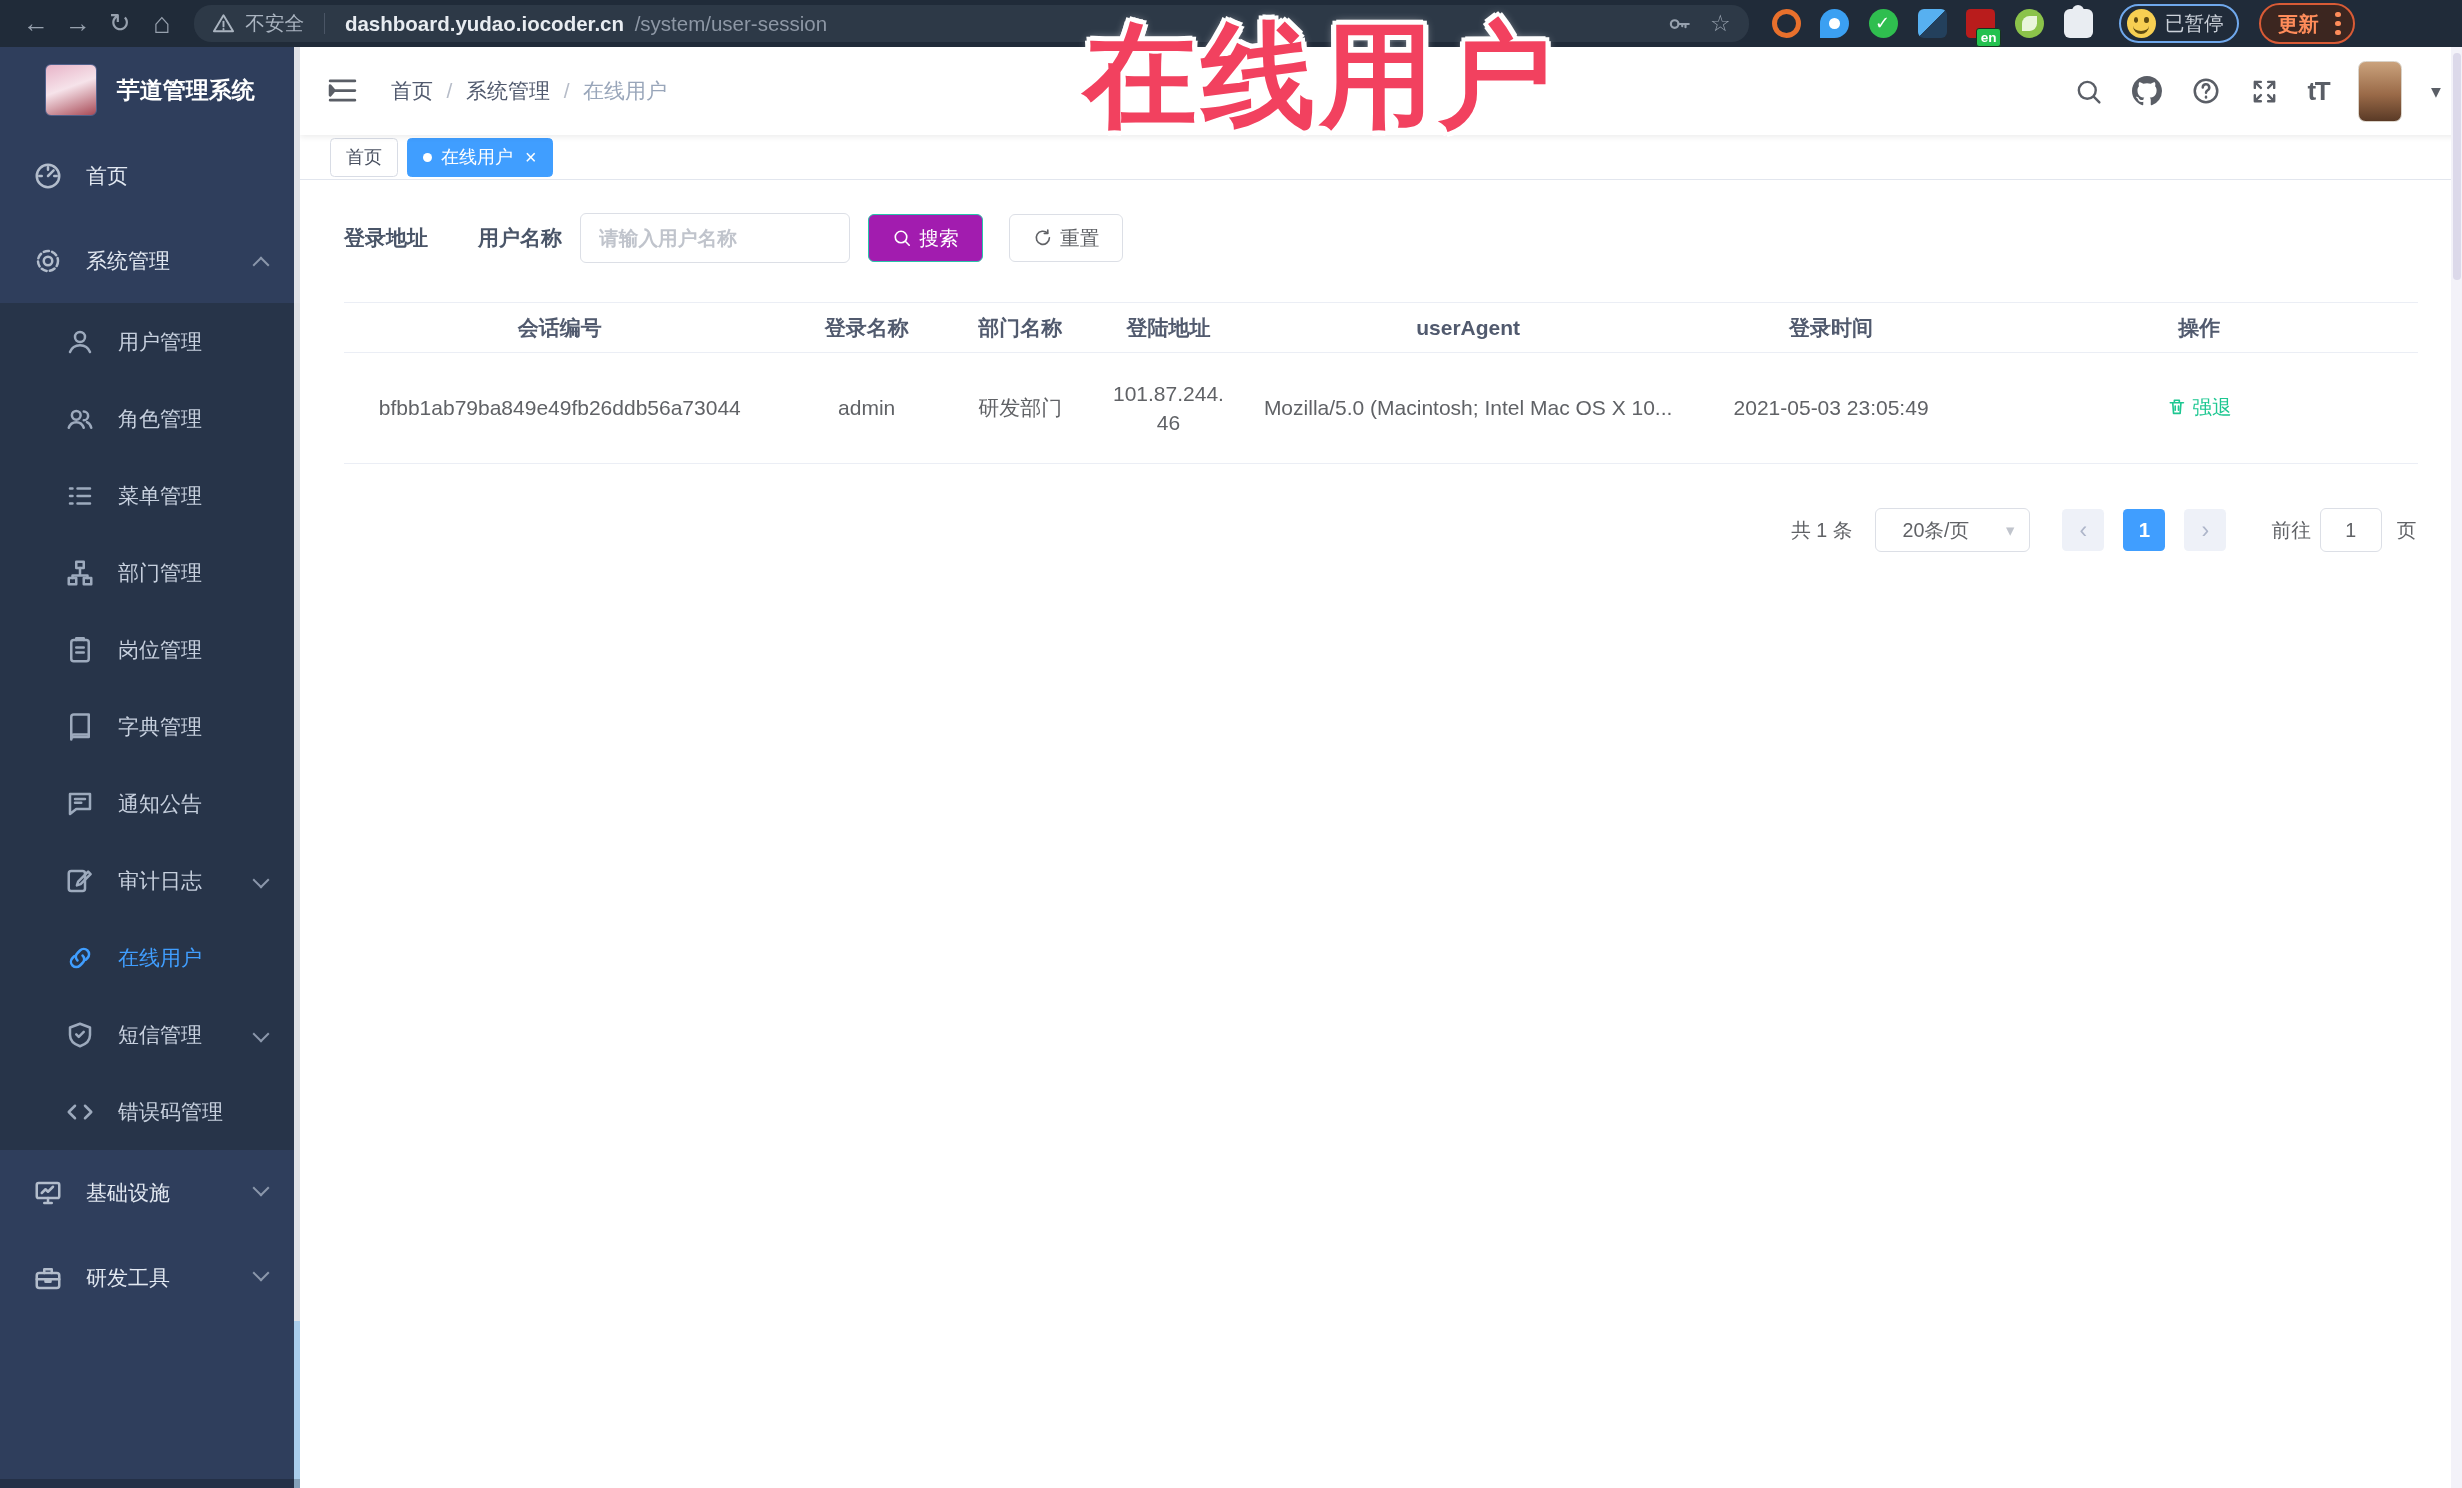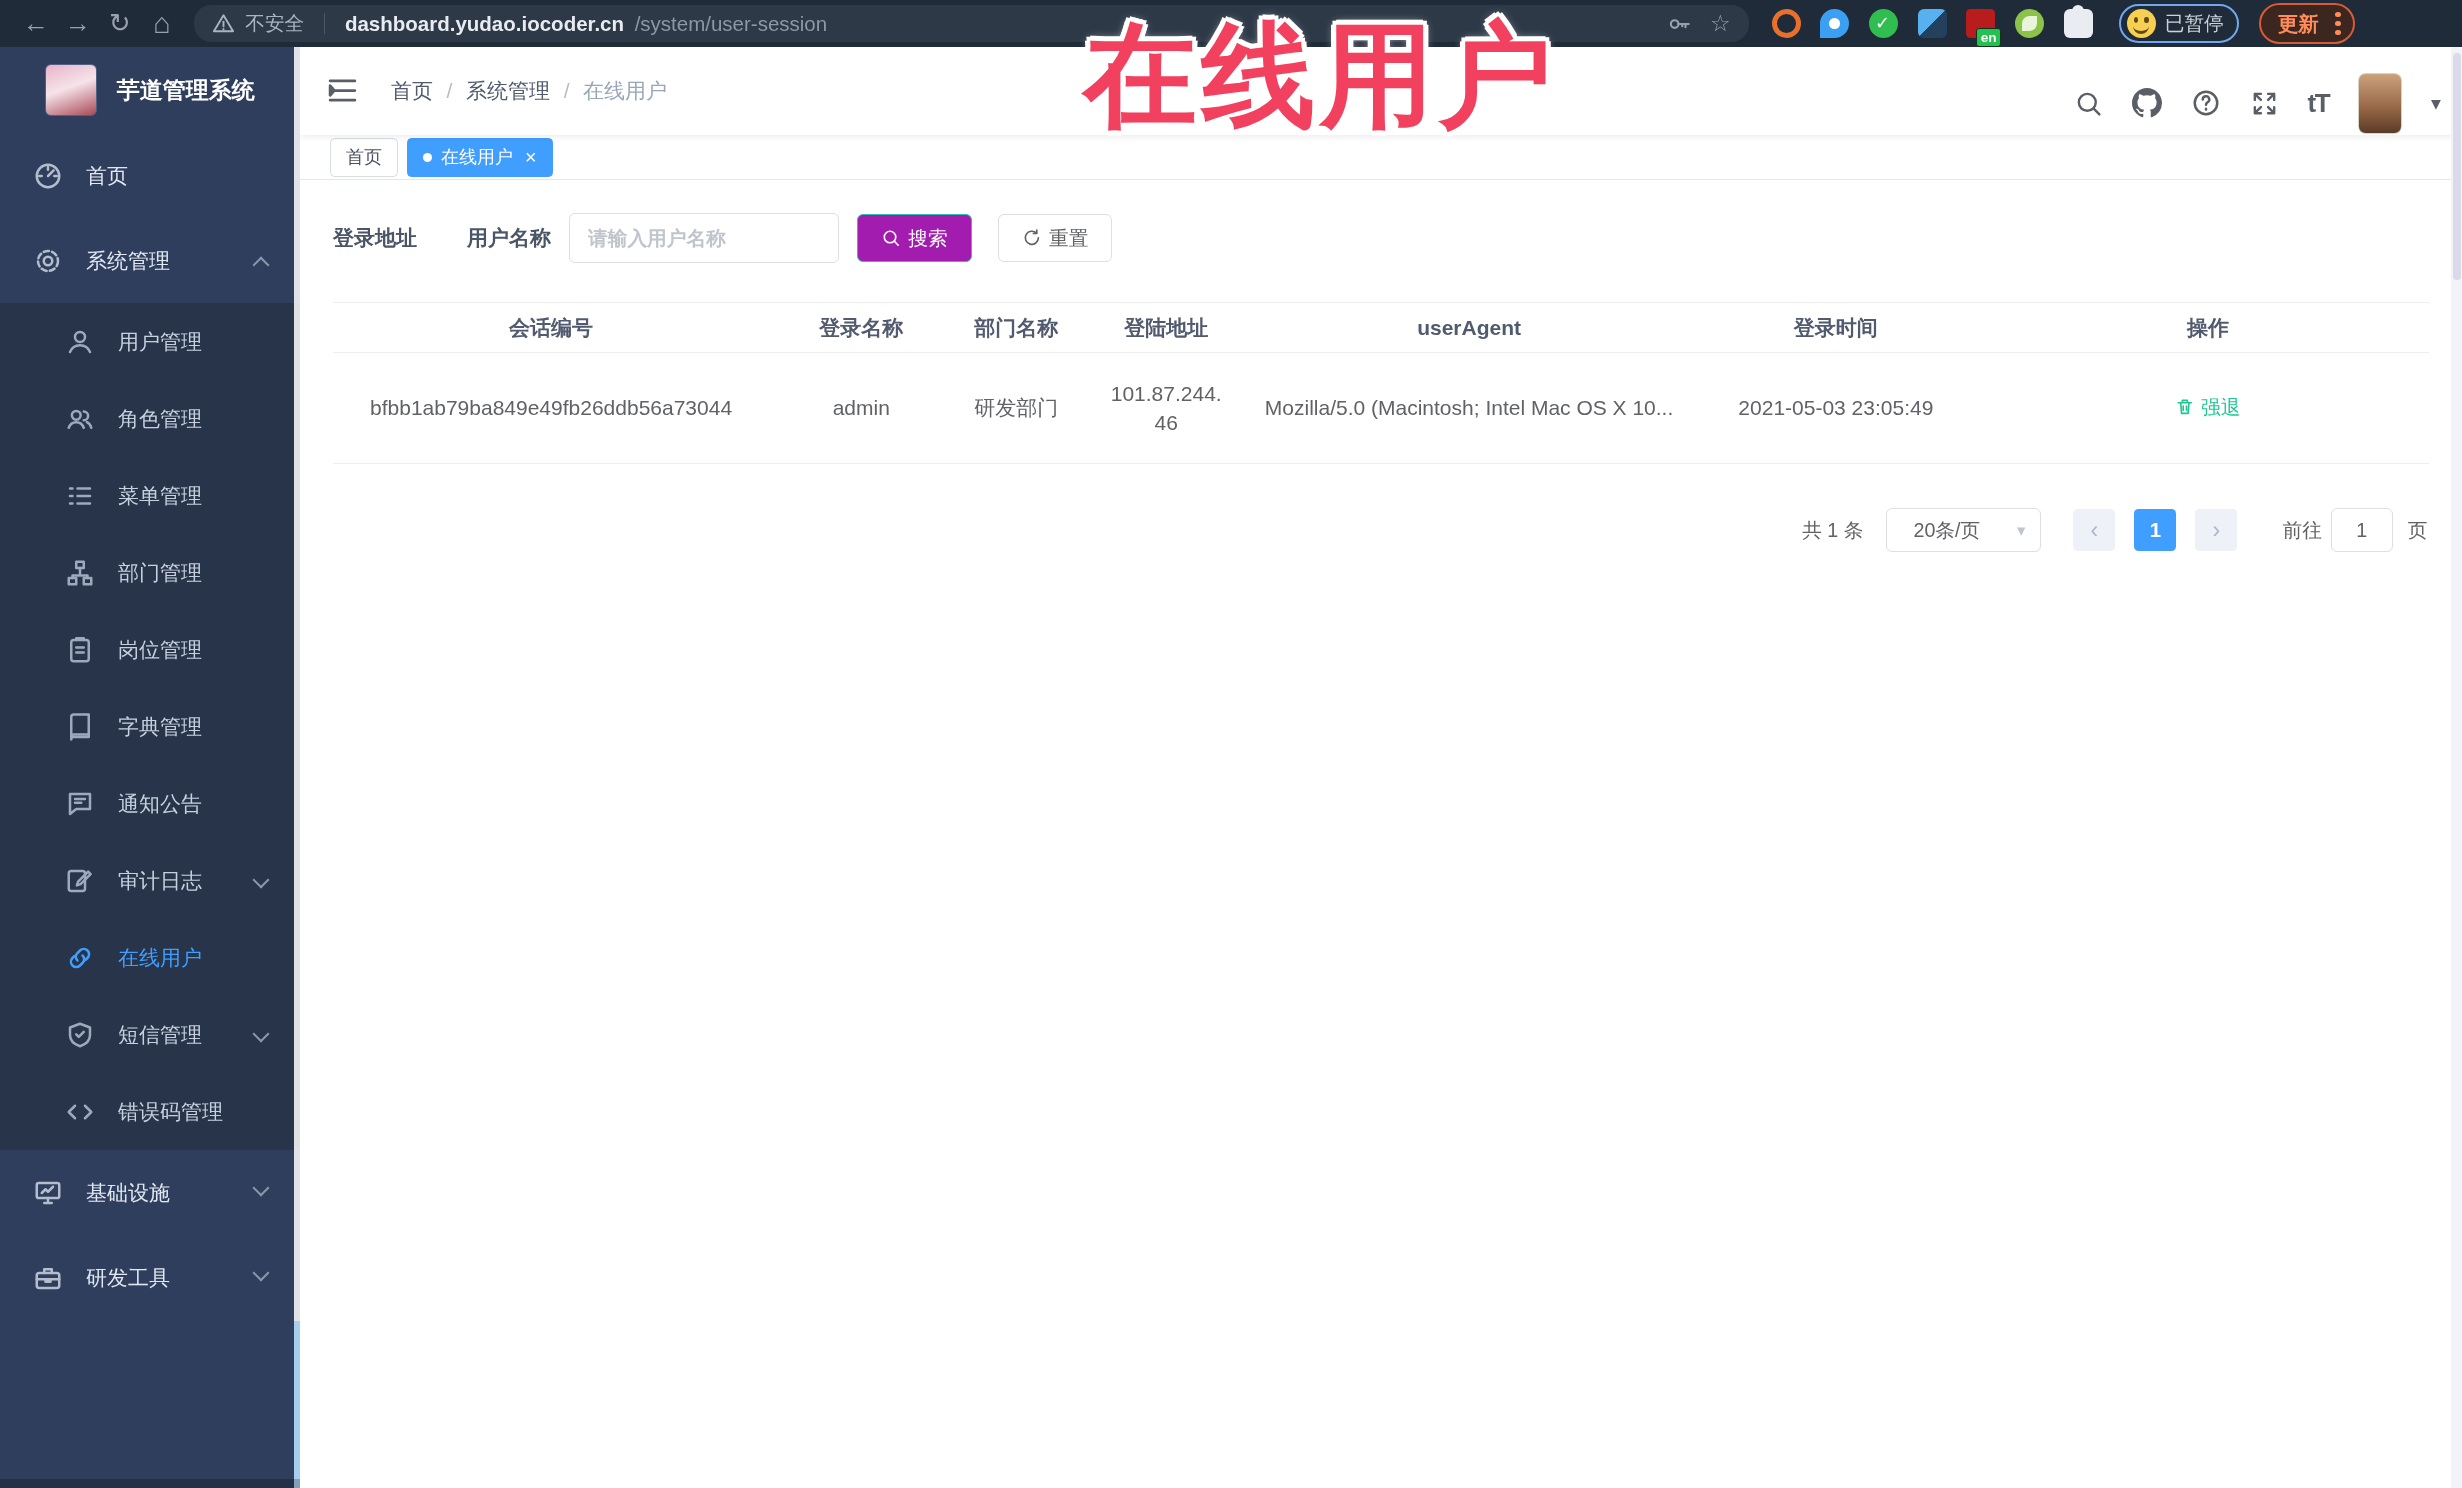--- a/index.html
+++ b/index.html
@@ -75,35 +75,35 @@
   .side-bottom { position:absolute; left:0; bottom:0; width:100%; height:9px; background:rgba(0,0,0,.22); }
 
   
   .main { position:absolute; left:300px; top:47px; right:0; bottom:0; background:#fff; }
   .navbar { position:relative; height:88px; background:#fff; box-shadow:0 1.5px 6px rgba(0,0,0,.08); }
   .hamburger { position:absolute; left:26px; top:27px; cursor:pointer; }
   .breadcrumb { position:absolute; left:91px; top:0; height:88px; display:flex; align-items:center; gap:13.6px; font-size:21px; }
   .bc-link { color:#515a6e; cursor:pointer; }
   .bc-sep { color:#b6bcc8; }
   .bc-cur { color:#99a6ba; }
-  .nav-right { position:absolute; right:21px; top:12px; height:88px; display:flex; align-items:center; gap:29px; }
+  .nav-right { position:absolute; right:21px; top:0; height:88px; display:flex; align-items:center; gap:29px; }
   .nav-ic { color:#5a5e66; display:flex; align-items:center; cursor:pointer; }
   .tT { font-size:26px; font-weight:700; color:#5a5e66; letter-spacing:-1.5px; }
   .avatar { width:44px; height:61px; border-radius:7.6px; cursor:pointer;
     background:linear-gradient(180deg,#caa27c 0%,#9a6a48 55%,#5a3a26 100%); border:0.8px solid #d9d2c8; }
   .caret { color:#5a5e66; font-size:19.7px; cursor:pointer; }
 
   .tagsbar { height:45px; border-bottom:1.5px solid #e2e6ee; display:flex; align-items:center; padding-left:30px; gap:9px; background:#fff; }
   .tag { height:39px; display:flex; align-items:center; padding:0 15px; border:1.5px solid #d8dce5; border-radius:4.5px;
     font-size:18px; color:#495060; background:#fff; cursor:pointer; }
   .tag.active { background:#409eff; border-color:#409eff; color:#fff; gap:9px; }
   .tag .dot { width:9px; height:9px; border-radius:50%; background:#fff; }
   .tag .x { font-size:19.7px; margin-left:3px; cursor:pointer; }
 
-  .content { padding:0 33px; }
+  .content { padding:0 44px; }
   .filters { margin-top:33px; display:flex; align-items:center; }
   .f-label { font-size:21px; font-weight:700; color:#4a5568; margin-right:18px; }
   .f-input { width:300px; height:50px; border:1.5px solid #dcdfe6; border-radius:6px; font-size:19.7px; color:#606266;
     padding:0 18px; outline:none; font-family:inherit; }
   .f-input::placeholder { color:#c0c4cc; }
   .ml { margin-left:32px; }
   .btn { height:48px; border-radius:6px; font-size:19.7px; display:inline-flex; align-items:center; gap:7.6px;
     padding:0 23px; cursor:pointer; border:1.5px solid transparent; font-family:inherit; }
   .btn-search { background:#a21caf; color:#fff; margin-left:18px; border-color:#29c4a9; }
   .btn-reset { background:#fff; color:#606266; border-color:#dcdfe6; margin-left:26px; }

